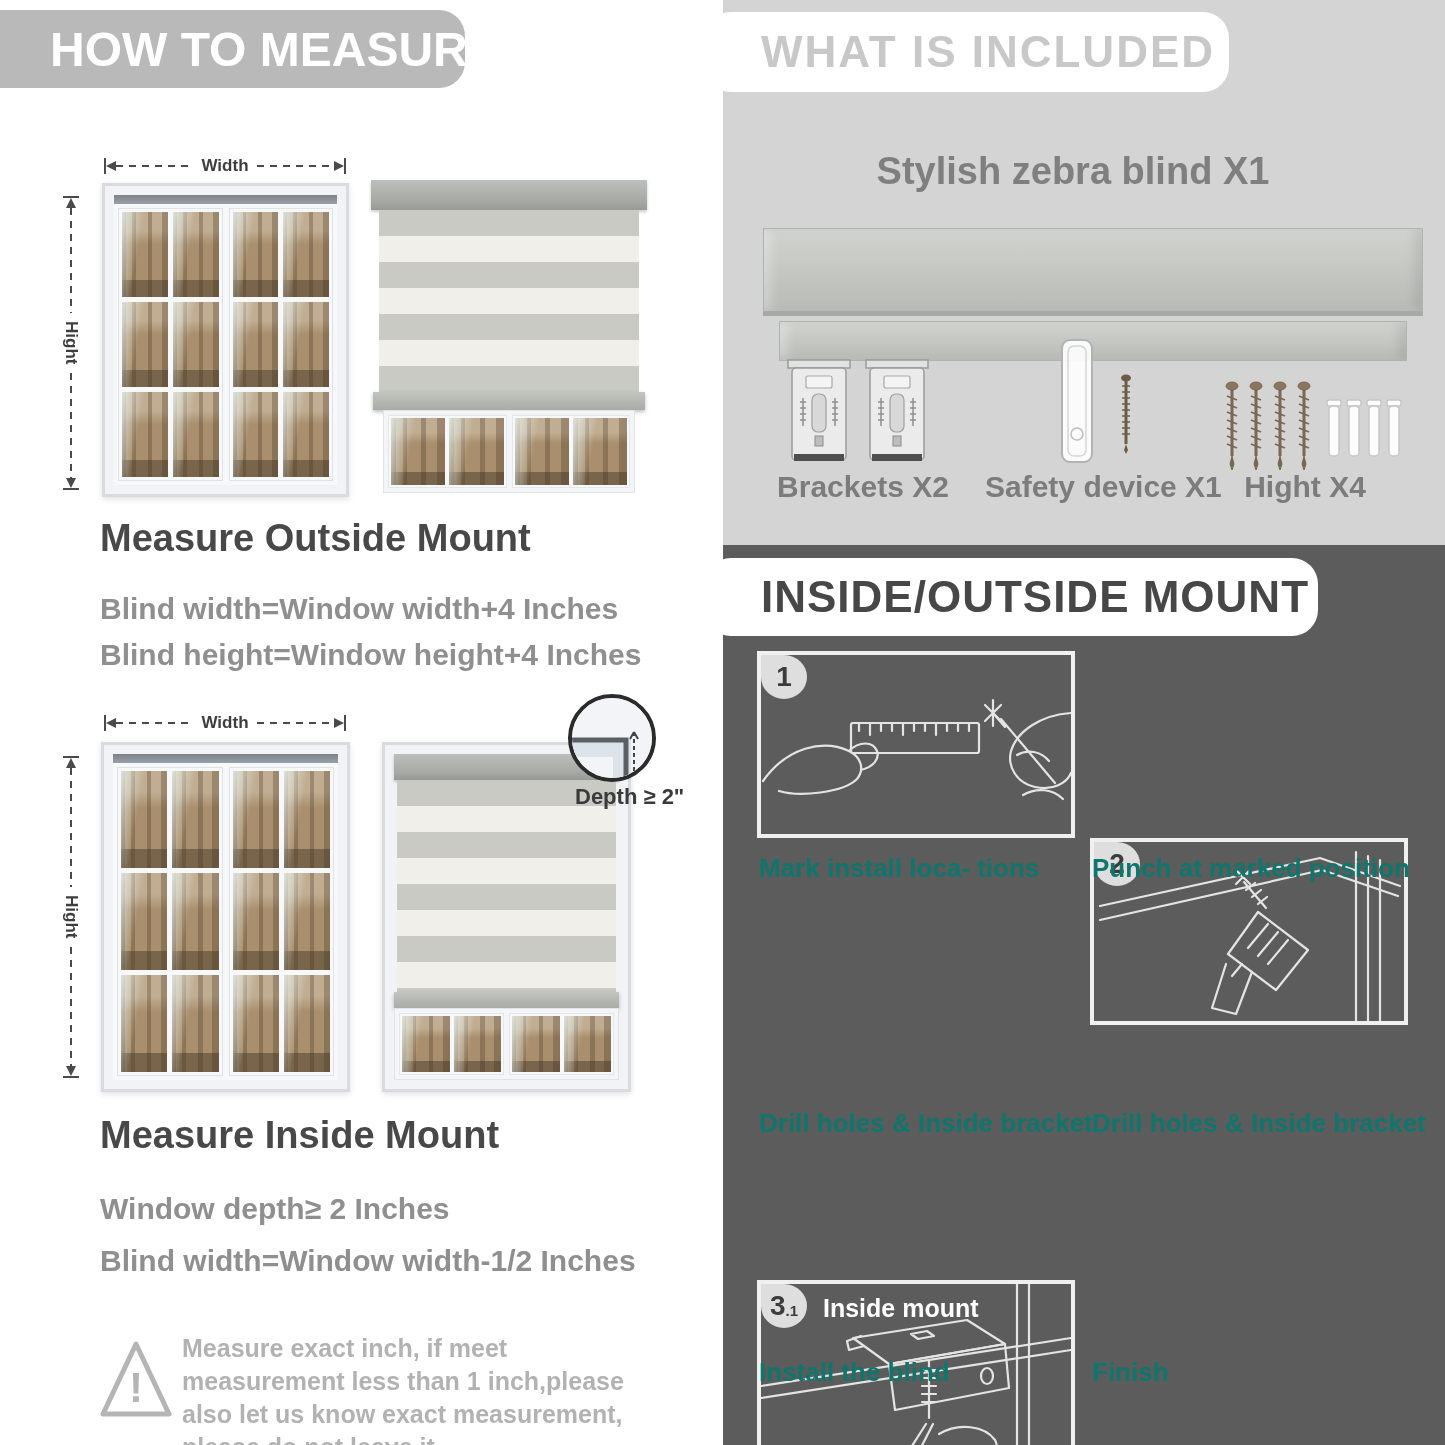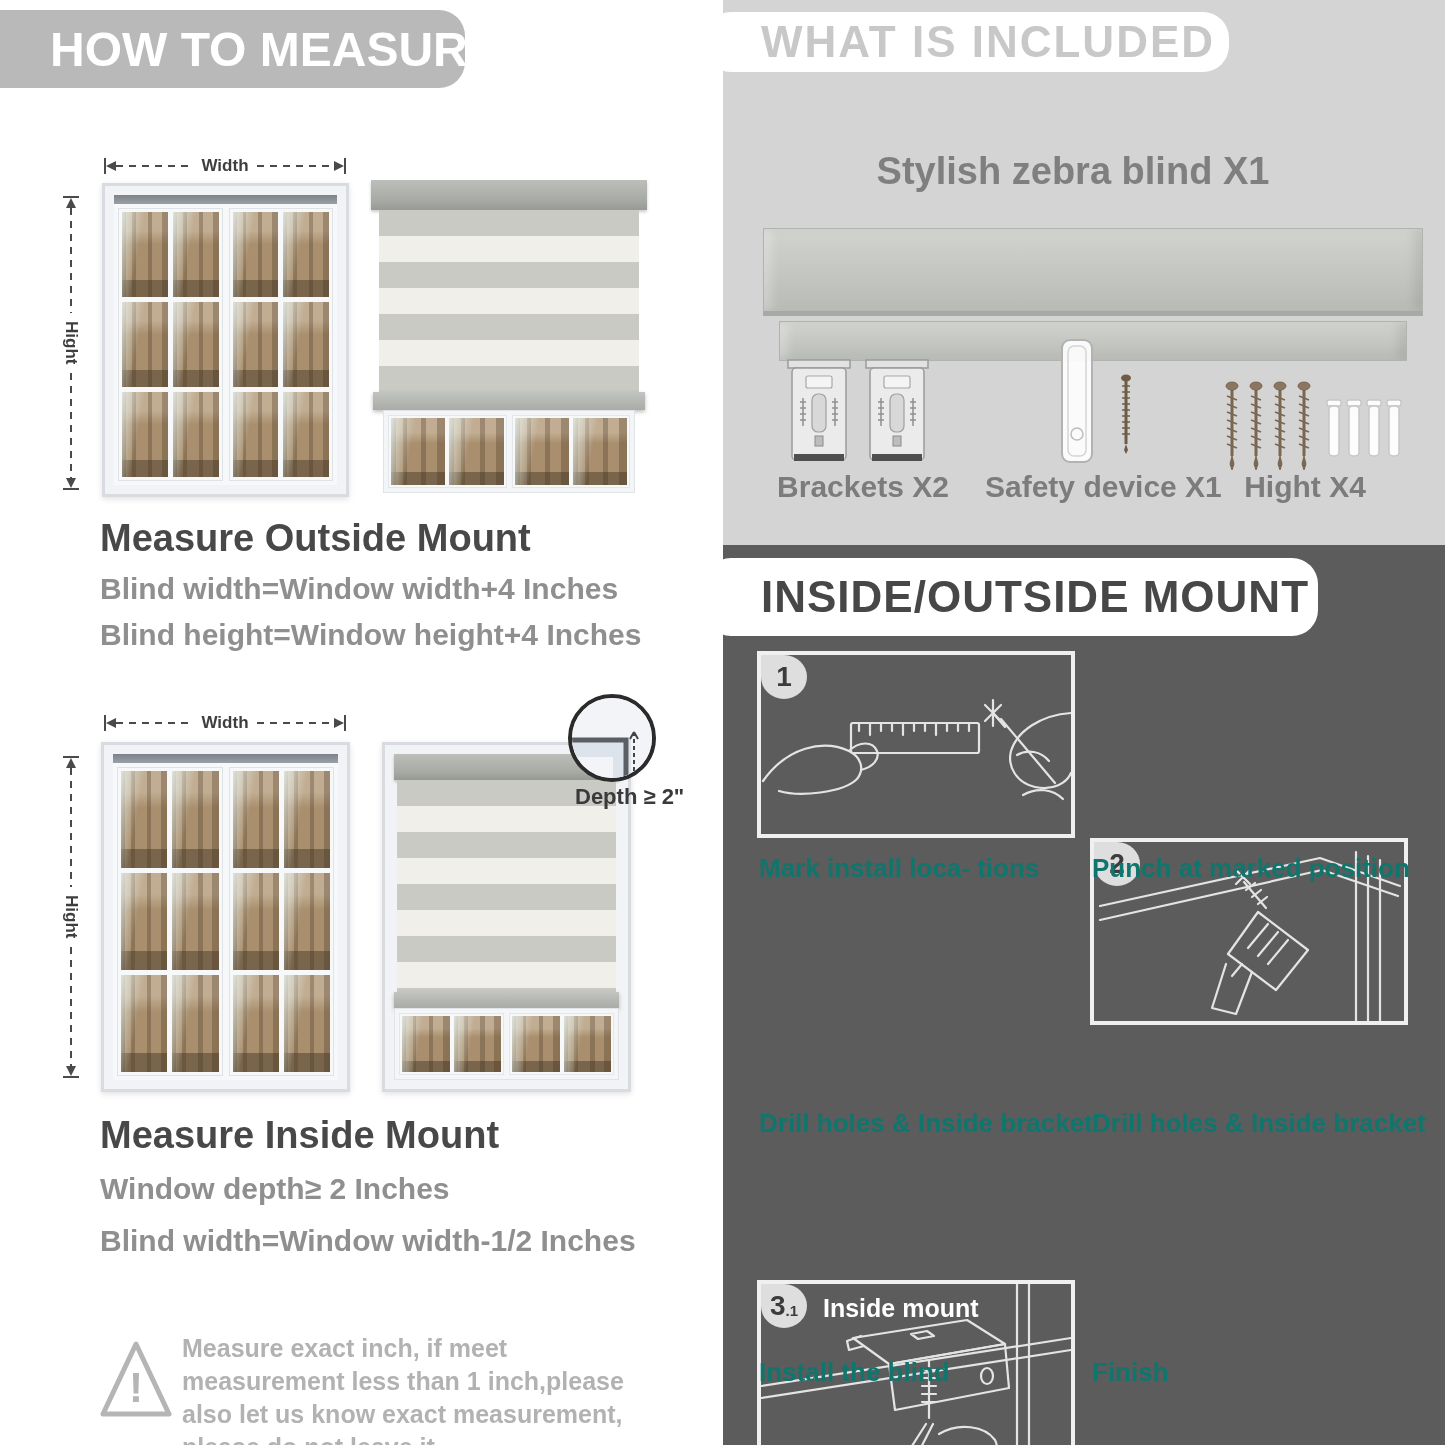--- a/index.html
+++ b/index.html
@@ -6,21 +6,21 @@
   .page{position:relative;width:1445px;height:1445px;background:#ffffff;overflow:hidden;
         font-family:"Liberation Sans",sans-serif;}
   .abs{position:absolute;}
 
   
   .hbar{left:0;top:10px;width:465px;height:78px;background:#b9b9b9;border-radius:0 26px 26px 0;
         display:flex;align-items:center;}
   .hbar span{color:#fff;font-weight:bold;font-size:48px;letter-spacing:0px;padding-left:50px;white-space:nowrap;}
 
   .sec-title{font-size:38px;font-weight:bold;color:#484848;white-space:nowrap;}
-  .sec-line{font-size:30px;font-weight:bold;color:#8f8f8f;white-space:nowrap;}
+  .sec-line{font-size:30px;font-weight:bold;color:#8f8f8f;white-space:nowrap;margin-top:20px;}
 
   
   .mline{display:flex;align-items:center;}
   .mline.h{height:18px;}
   .mline.v{flex-direction:column;width:18px;align-items:center;}
   .tickv{width:2px;height:16px;background:#4a4a4a;}
   .tickh{height:2px;width:16px;background:#4a4a4a;}
   .arr{width:0;height:0;}
   .arr.l{border-top:5px solid transparent;border-bottom:5px solid transparent;border-right:10px solid #4a4a4a;}
   .arr.r{border-top:5px solid transparent;border-bottom:5px solid transparent;border-left:10px solid #4a4a4a;}
@@ -229,21 +229,21 @@
   <div class="abs sec-line" style="left:100px;top:1224px;">Blind width=Window width-1/2 Inches</div>
 
   <svg class="abs" style="left:96px;top:1334px;" width="80" height="92" viewBox="0 0 80 92">
     <path d="M40,10 L73,80 L7,80 Z" fill="none" stroke="#b5b5b5" stroke-width="5" stroke-linejoin="round"></path>
     <text x="40" y="68" text-anchor="middle" font-size="42" font-weight="bold" fill="#b5b5b5" font-family="Liberation Sans, sans-serif">!</text>
   </svg>
   <div class="abs warn-text" style="left:182px;top:1332px;width:452px;">Measure exact inch, if meet measurement less than 1 inch,please also let us know exact measurement, please do not leave it</div>
 
   <div class="abs panel-light"></div>
 
-  <div class="abs wheader" style="left:705px;top:12px;width:524px;height:60px;">
+  <div class="abs wheader" style="left:705px;top:12px;width:524px;height:80px;">
     <span class="t1">WHAT IS INCLUDED</span>
   </div>
 
   <div class="abs blind-label" style="left:723px;top:150px;">Stylish zebra blind X1</div>
 
   <div class="abs rail" style="left:763px;top:228px;width:660px;height:88px;border-bottom:5px solid #a6a9a4;"></div>
   <div class="abs rail" style="left:779px;top:321px;width:628px;height:40px;"></div>
 
   <svg class="abs" style="left:786px;top:350px;" width="150" height="118" viewBox="0 0 150 118">
     <g>

